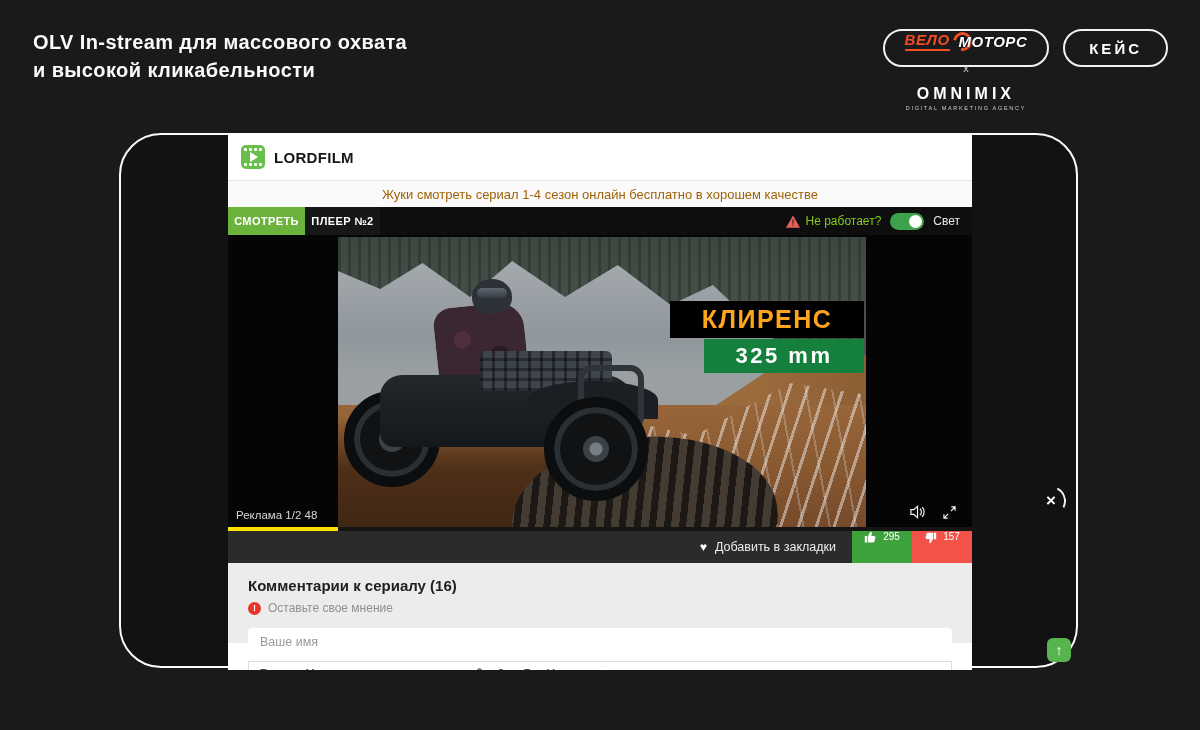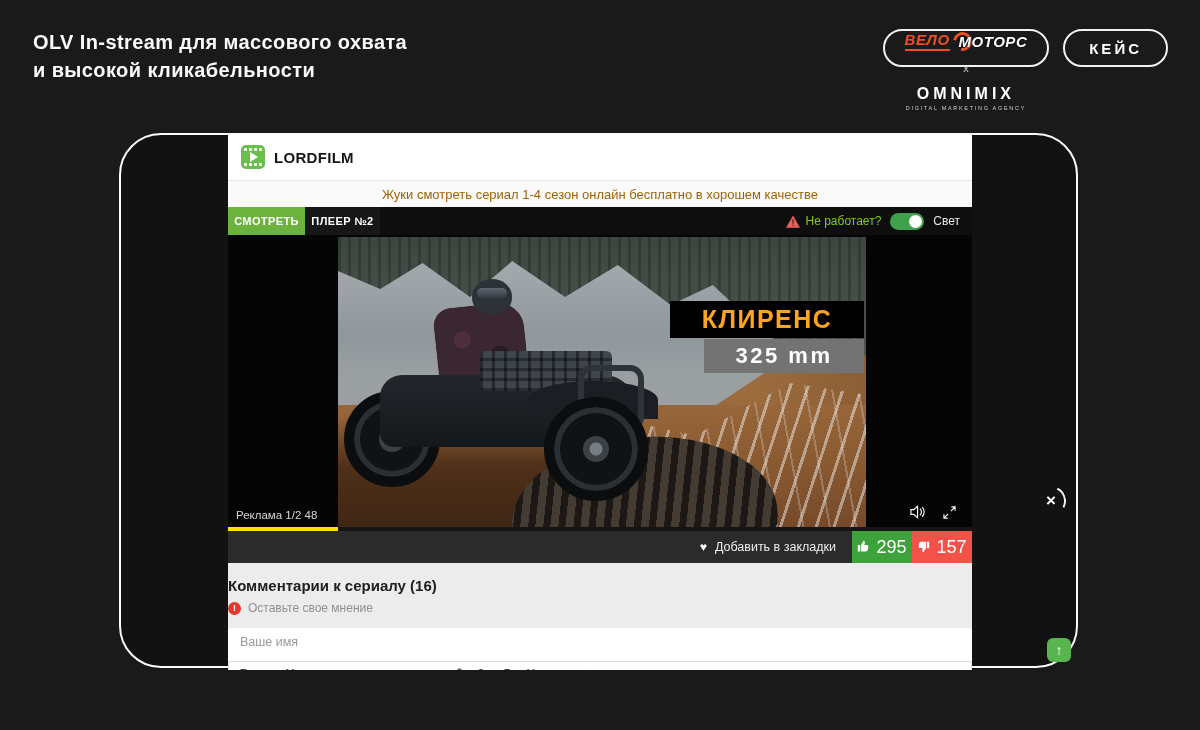--- a/index.html
+++ b/index.html
@@ -118,39 +118,39 @@
   .wheel:after { content:""; position:absolute; left:50%; top:50%; width:26px; height:26px; margin:-13px 0 0 -13px;
     background:radial-gradient(circle,#767d83 0 6px,#3c4146 7px 13px); border-radius:50%; }
   .wheel-front { left:192px; top:118px; width:104px; height:104px; }
   .wheel-rear { left:-8px; top:112px; width:96px; height:96px; }
   .fender { position:absolute; left:176px; top:102px; width:130px; height:38px; background:#1b1f23;
     border-radius:50% 50% 0 0; }
 
   .ov1 { position:absolute; right:2px; top:64px; width:194px; height:37px; background:#000;
     display:flex; align-items:center; justify-content:center; color:#ffa41e; font-weight:bold;
     font-size:25px; letter-spacing:1.5px; }
-  .ov2 { position:absolute; right:2px; top:102px; width:160px; height:34px; background:#737373;
+  .ov2 { position:absolute; right:2px; top:102px; width:160px; height:34px; background:#15803d;
     display:flex; align-items:center; justify-content:center; color:#fff; font-weight:bold;
     font-size:22px; letter-spacing:2.5px; }
 
   .ad-counter { position:absolute; left:8px; bottom:10px; color:#d6d6d6; font-size:11.5px; }
   .progress-strip { position:absolute; left:0; bottom:0; width:100%; height:4px; background:#151515; }
   .progress-fill { width:110px; height:4px; background:#ffe100; }
   .player-controls { position:absolute; right:16px; bottom:12px; display:flex; gap:16px; align-items:center; }
 
   .actions-bar { height:32px; background:#2b2b2b; display:flex; align-items:center; justify-content:flex-end; }
   .bookmark { display:flex; align-items:center; gap:8px; color:#ededed; font-size:12.5px; margin-right:16px; }
   .heart { color:#fff; font-size:12px; }
-  .vote-btn { width:60px; height:32px; display:flex; gap:6px; align-items:center; justify-content:center;
-    color:#fff; font-size:18px; }
+  .vote-btn { width:60px; height:32px; display:flex; gap:6px; align-items:flex-start; justify-content:center;
+    color:#fff; font-size:10px; }
   .btn-like { background:#3ea23c; }
   .btn-dislike { background:#f25248; }
   .thumb-down svg { transform:rotate(180deg); }
 
-  .comments { height:80px; background:#ececec; padding:10px 0 0; }
+  .comments { height:80px; background:#ececec; padding:10px 20px 0; }
   .comments-title { font-size:15px; font-weight:bold; color:#202020; margin:4px 0 7px; }
   .hint { display:flex; align-items:center; gap:7px; font-size:12px; color:#909090; }
   .hint-badge { width:13px; height:13px; border-radius:50%; background:#e6352b; color:#fff; font-size:9px;
     font-weight:bold; display:flex; align-items:center; justify-content:center; }
   .name-input { margin-top:13px; height:27px; width:100%; border:none; background:#fff; padding:0 12px;
     font-size:12.5px; color:#333; outline:none; border-radius:4px; }
   .name-input::placeholder { color:#9a9a9a; }
   .editor-toolbar { margin-top:6px; background:#fff; border:1px solid #dcdcdc; height:26px; display:flex;
     align-items:center; gap:13px; padding:0 10px; color:#3d4b59; font-size:12px; }
   .tb { display:flex; align-items:center; justify-content:center; min-width:10px; font-weight:bold; }

